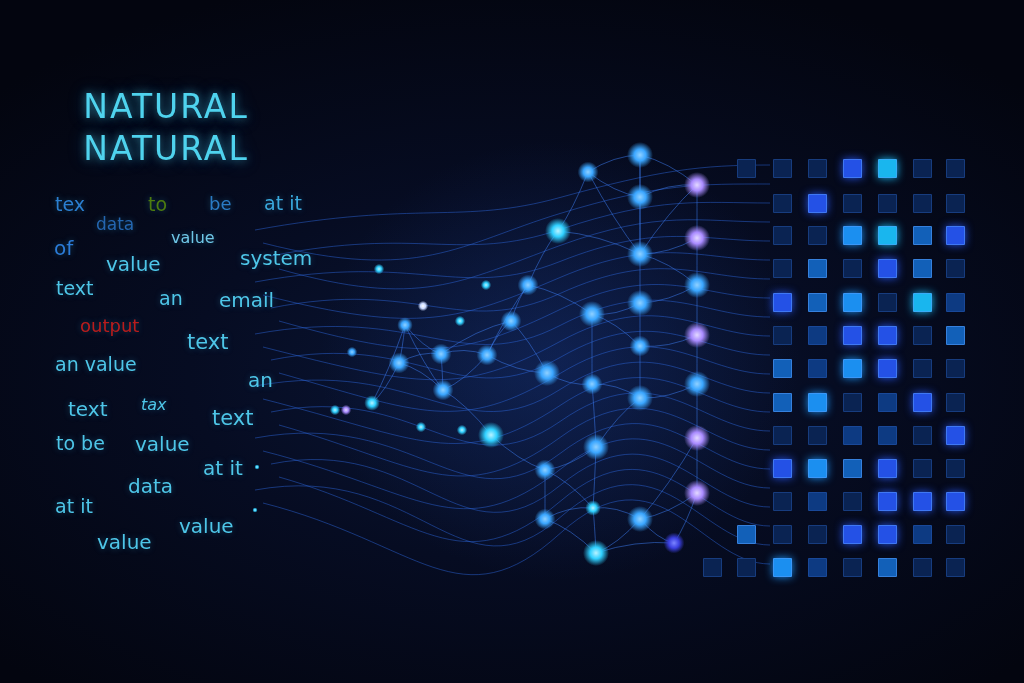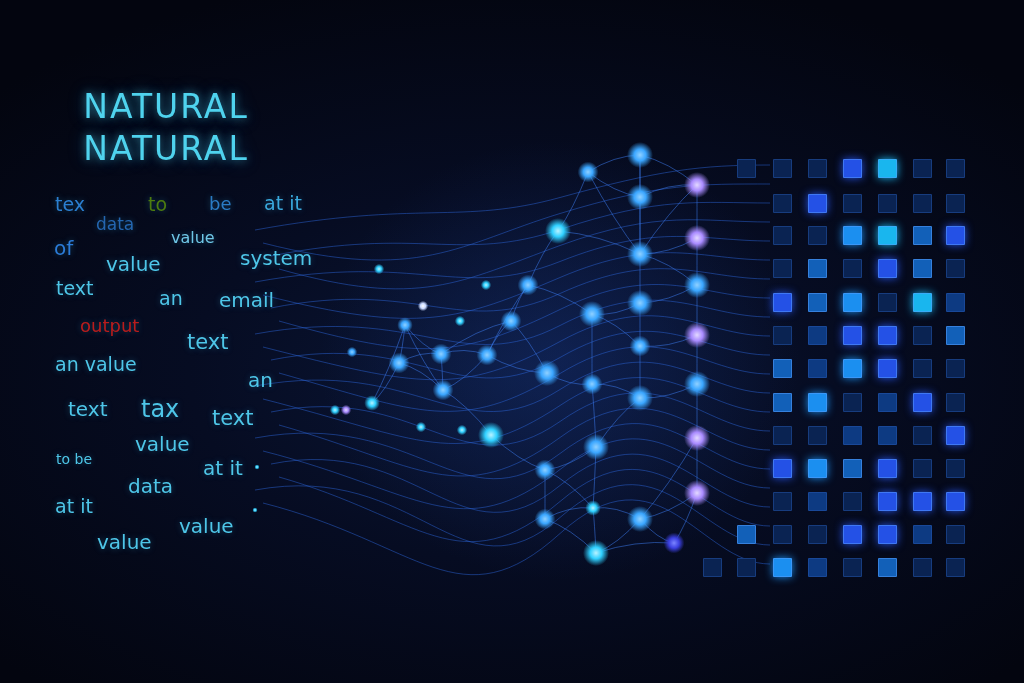--- a/index.html
+++ b/index.html
@@ -219,24 +219,24 @@
       <span class="word" style="left: 106px; top: 252px; font-size: 20px; color: rgb(78, 198, 232);">value</span>
       <span class="word" style="left: 240px; top: 246px; font-size: 20px; color: rgb(78, 198, 232);">system</span>
       <span class="word" style="left: 56px; top: 277px; font-size: 19px; color: rgb(78, 198, 232);">text</span>
       <span class="word" style="left: 159px; top: 287px; font-size: 19px; color: rgb(78, 198, 232);">an</span>
       <span class="word" style="left: 219px; top: 288px; font-size: 20px; color: rgb(78, 198, 232);">email</span>
       <span class="word" style="left: 80px; top: 315px; font-size: 18px; color: #b91c1c;">output</span>
       <span class="word" style="left: 187px; top: 330px; font-size: 21px; color: rgb(78, 198, 232);">text</span>
       <span class="word" style="left: 55px; top: 353px; font-size: 19px; color: rgb(78, 198, 232);">an value</span>
       <span class="word" style="left: 248px; top: 368px; font-size: 20px; color: rgb(78, 198, 232);">an</span>
       <span class="word" style="left: 68px; top: 397px; font-size: 20px; color: rgb(78, 198, 232);">text</span>
-      <span class="word" style="left: 141px; top: 395px; font-size: 24px; color: rgb(78, 198, 232);">tax</span>
+      <span class="word" style="left: 141px; top: 395px; font-size: 16px; color: rgb(78, 198, 232); font-style: italic;">tax</span>
       <span class="word" style="left: 212px; top: 406px; font-size: 21px; color: rgb(78, 198, 232);">text</span>
       <span class="word" style="left: 135px; top: 432px; font-size: 20px; color: rgb(78, 198, 232);">value</span>
-      <span class="word" style="left: 56px; top: 451px; font-size: 14px; color: rgb(78, 198, 232);">to be</span>
+      <span class="word" style="left: 56px; top: 432px; font-size: 19px; color: rgb(78, 198, 232);">to be</span>
       <span class="word" style="left: 203px; top: 456px; font-size: 20px; color: rgb(78, 198, 232);">at it</span>
       <span class="word" style="left: 128px; top: 474px; font-size: 20px; color: rgb(78, 198, 232);">data</span>
       <span class="word" style="left: 55px; top: 495px; font-size: 19px; color: rgb(78, 198, 232);">at it</span>
       <span class="word" style="left: 179px; top: 514px; font-size: 20px; color: rgb(78, 198, 232);">value</span>
       <span class="word" style="left: 97px; top: 530px; font-size: 20px; color: rgb(78, 198, 232);">value</span>
     </div>
   <div id="data-grid">
       <div class="cell" style="left: 737px; top: 159px; background: rgb(10, 35, 82); border: 1px solid rgba(40, 90, 180, 0.45);"></div>
       <div class="cell" style="left: 773px; top: 159px; background: rgb(10, 35, 82); border: 1px solid rgba(40, 90, 180, 0.45);"></div>
       <div class="cell" style="left: 808px; top: 159px; background: rgb(10, 35, 82); border: 1px solid rgba(40, 90, 180, 0.45);"></div>

